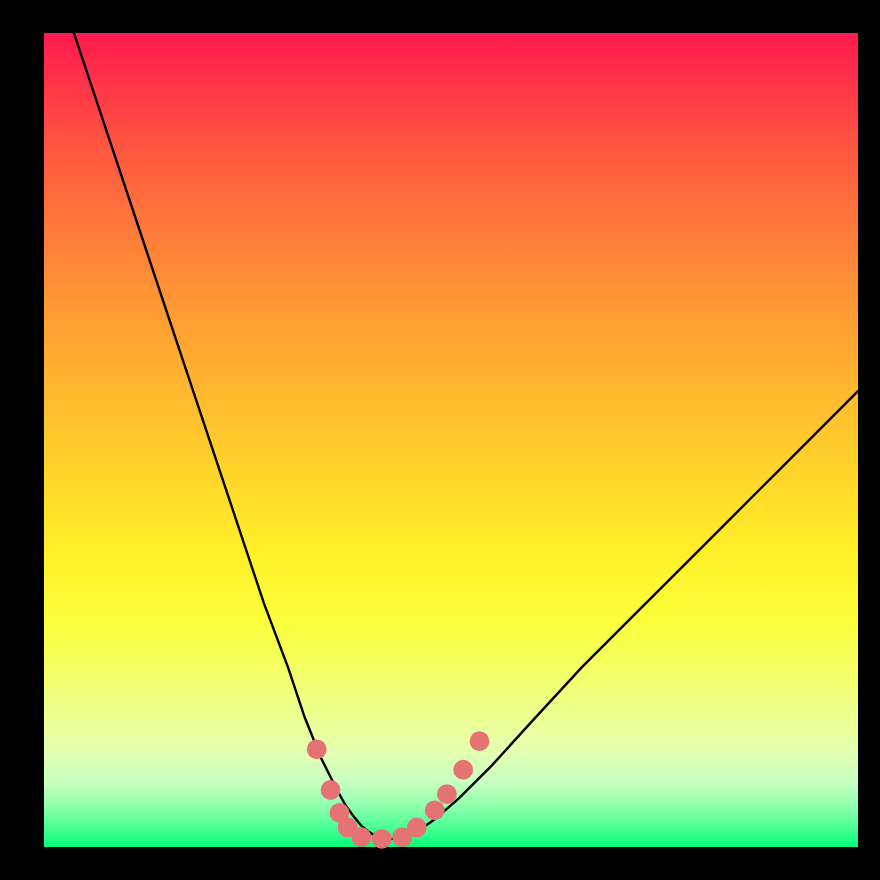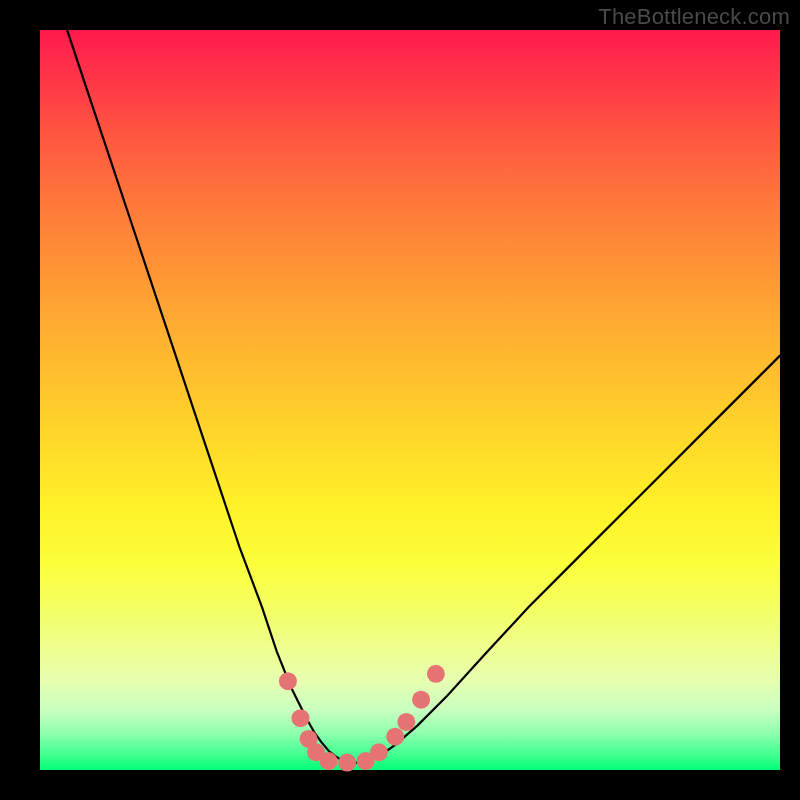--- a/index.html
+++ b/index.html
@@ -82,14 +82,13 @@
           <circle cx="307.10" cy="732.60" r="9" fill="#e57373" stroke="#ca5a5a" stroke-width="0"></circle>
           <circle cx="325.60" cy="731.12" r="9" fill="#e57373" stroke="#ca5a5a" stroke-width="0"></circle>
           <circle cx="338.92" cy="722.24" r="9" fill="#e57373" stroke="#ca5a5a" stroke-width="0"></circle>
           <circle cx="355.20" cy="706.70" r="9" fill="#e57373" stroke="#ca5a5a" stroke-width="0"></circle>
           <circle cx="366.30" cy="691.90" r="9" fill="#e57373" stroke="#ca5a5a" stroke-width="0"></circle>
           <circle cx="381.10" cy="669.70" r="9" fill="#e57373" stroke="#ca5a5a" stroke-width="0"></circle>
           <circle cx="395.90" cy="643.80" r="9" fill="#e57373" stroke="#ca5a5a" stroke-width="0"></circle>
         </g>
     </svg>
   </div>
-  <div class="watermark">TheBottleneck.com</div>
 </div>
 
 </body></html>

